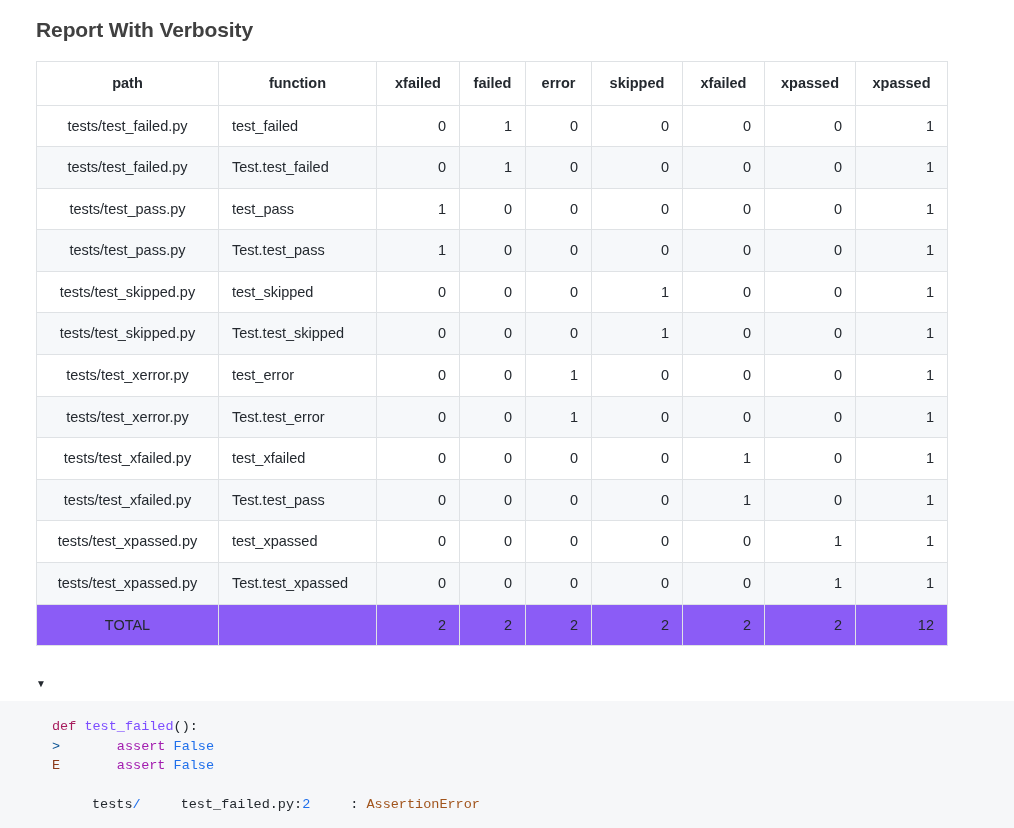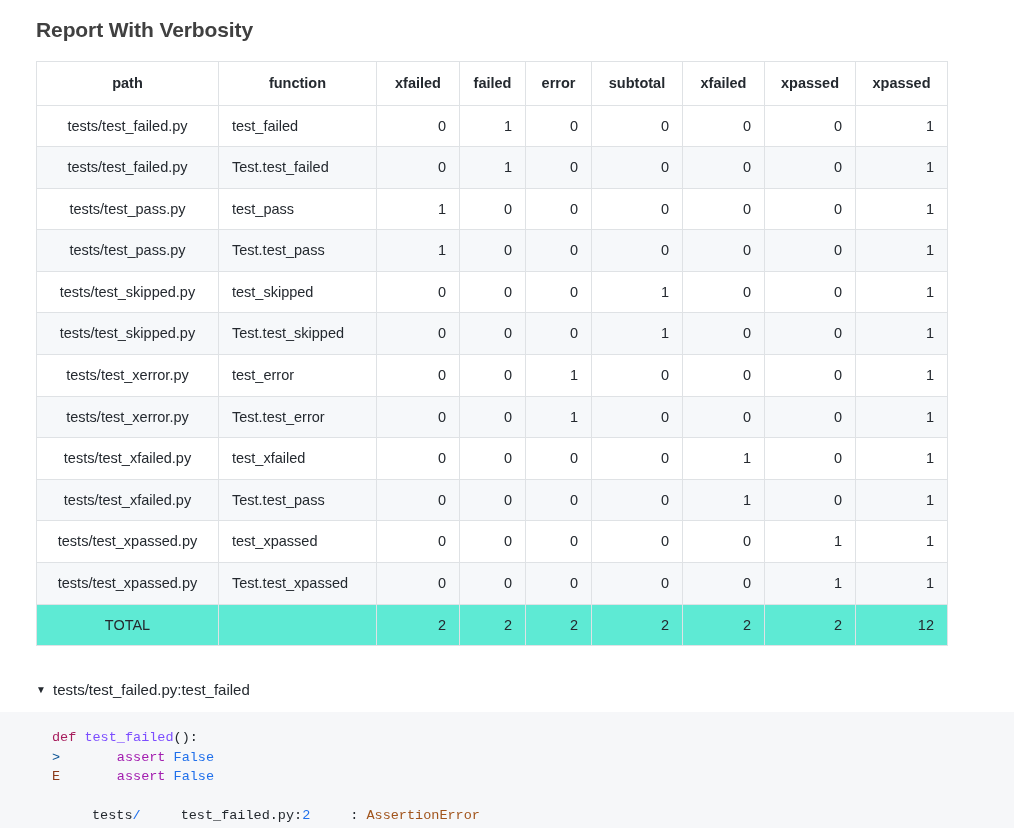--- a/index.html
+++ b/index.html
@@ -63,21 +63,21 @@
   table.report tbody td {
     color: #24292f;
   }
   table.report tbody tr:nth-child(even) td {
     background: #f6f8fa;
   }
   table.report tbody tr:nth-child(odd) td {
     background: #ffffff;
   }
   table.report tbody tr.total-row td {
-    background: #5eead4;
+    background: #8b5cf6;
   }
   td.col-path, th.col-path { width: 182px; text-align: center; }
   td.col-func, th.col-func { width: 158px; text-align: left; }
   td.num, th.num { text-align: right; }
   th.num { text-align: center; }
   .col-passed   { width: 83px; }
   .col-failed   { width: 66px; }
   .col-error    { width: 66px; }
   .col-skipped  { width: 91px; }
   .col-xfailed  { width: 82px; }
@@ -141,21 +141,21 @@
 
   <div class="report-table-wrap">
     <table class="report">
       <thead>
         <tr>
           <th class="col-path">path</th>
           <th class="col-func">function</th>
           <th class="num col-passed">xfailed</th>
           <th class="num col-failed">failed</th>
           <th class="num col-error">error</th>
-          <th class="num col-skipped">subtotal</th>
+          <th class="num col-skipped">skipped</th>
           <th class="num col-xfailed">xfailed</th>
           <th class="num col-xpassed">xpassed</th>
           <th class="num col-subtotal">xpassed</th>
         </tr>
       </thead>
       <tbody id="report-body">
           <tr>
             <td class="col-path">tests/test_failed.py</td>
             <td class="col-func">test_failed</td>
             <td class="num col-passed">0</td>
@@ -298,18 +298,17 @@
             <td class="num col-xpassed">2</td>
             <td class="num col-subtotal">12</td>
           </tr>
         </tbody>
     </table>
   </div>
 
   <div class="detail-block" id="block0">
     <div class="detail-summary">
       <span class="marker">▼</span>
-      <span>tests/test_failed.py:test_failed</span>
     </div>
     <div class="code-panel"><span class="ln"><span class="tok-kw">def</span> <span class="tok-fn">test_failed</span><span class="tok-punct">():</span></span><span class="ln"><span class="tok-marker">&gt;</span>       <span class="tok-assert">assert</span> <span class="tok-const">False</span></span><span class="ln"><span class="tok-emark">E</span>       <span class="tok-assert">assert</span> <span class="tok-const">False</span></span><span class="blank"></span><span class="ln"><span class="tok-plain">tests</span><span class="tok-slash">/</span><span class="tok-plain">test_failed.py:</span><span class="tok-num">2</span><span class="tok-plain">: </span><span class="tok-exc">AssertionError</span></span></div>
   </div>
 
 </div>
 
 </body></html>

